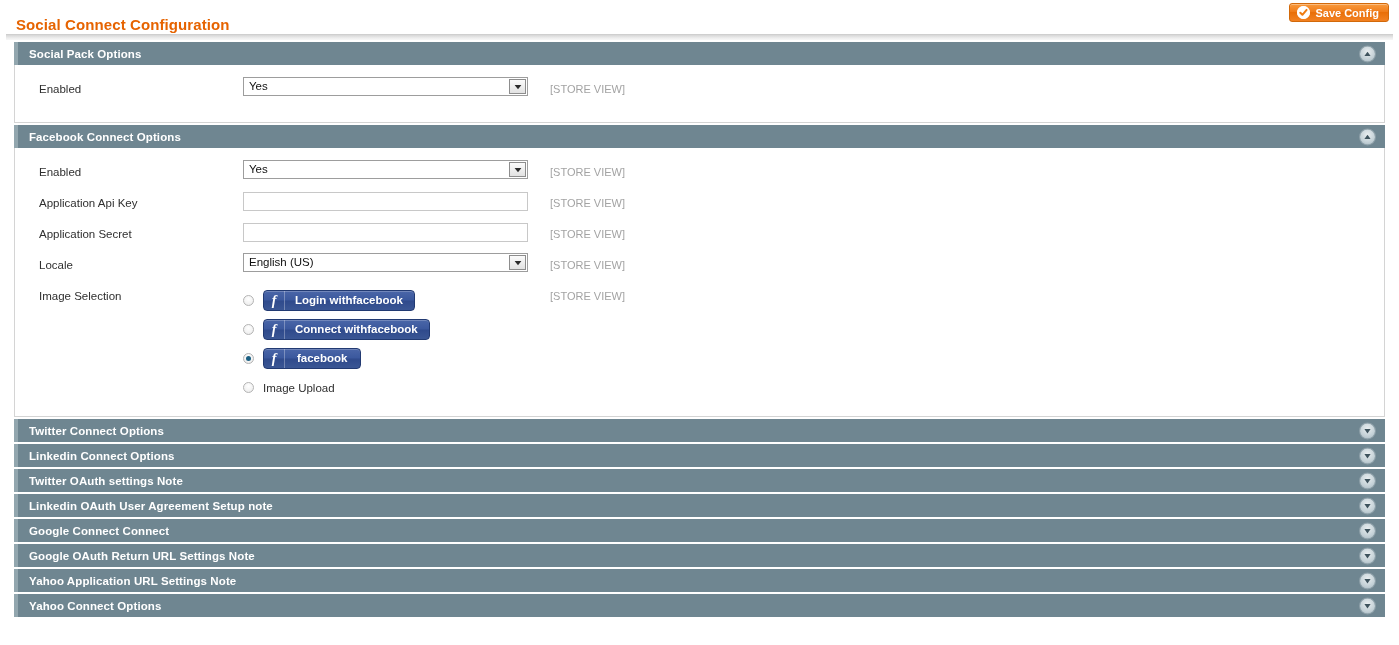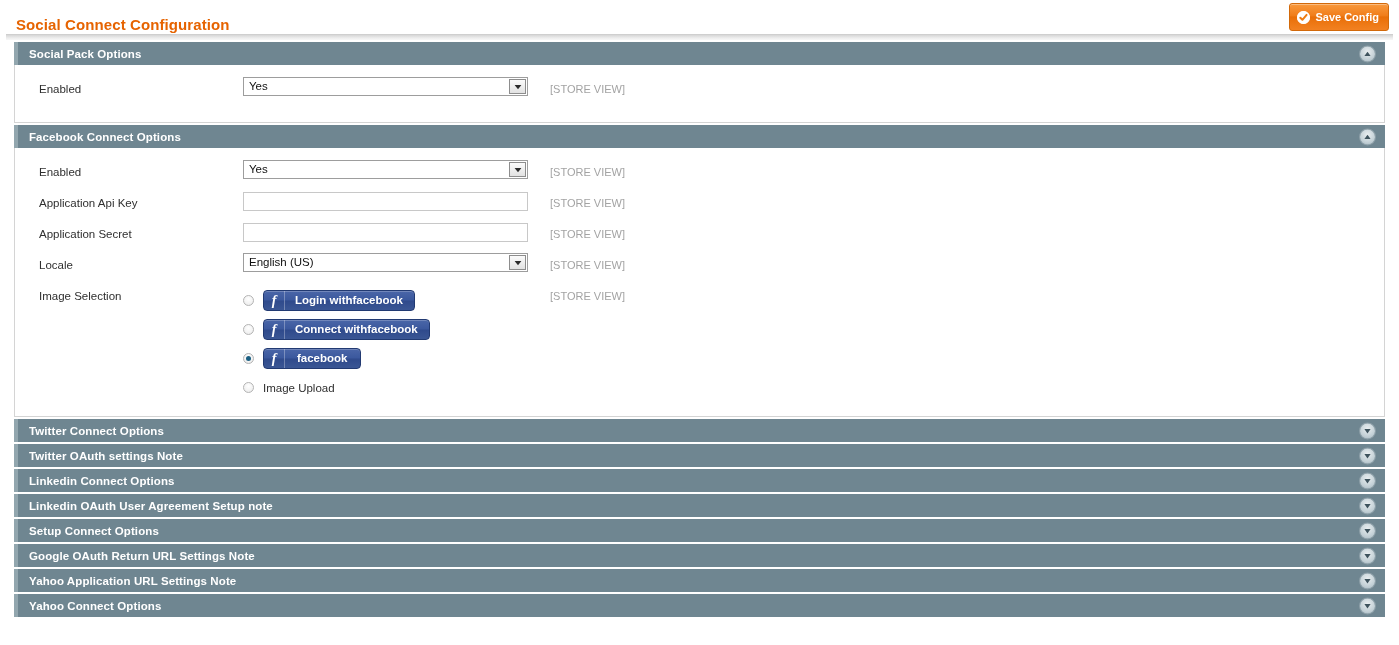--- a/index.html
+++ b/index.html
@@ -24,21 +24,21 @@
     top: 16px;
     font-size: 15px;
     font-weight: bold;
     color: #e66300;
     letter-spacing: 0.1px;
   }
   .save-btn {
     position: absolute;
     right: 10px;
     top: 3px;
-    height: 28px;
+    height: 19px;
     padding: 0 9px 0 7px;
     display: flex;
     align-items: center;
     gap: 5px;
     background: linear-gradient(to bottom, #f99a3d 0%, #f07d1a 45%, #e96f08 50%, #f28121 100%);
     border: 1px solid #d2690a;
     border-radius: 3px;
     color: #ffffff;
     font-size: 11px;
     font-weight: bold;
@@ -417,54 +417,54 @@
       <span class="toggle-icon">
         <svg width="9" height="9" viewBox="0 0 9 9">
             <path d="M1.4 2.6 L7.6 2.6 L4.5 6.9 Z" fill="#3e535d"></path>
           </svg>
       </span>
     </div>
   </div>
 
   <div class="fs-collapsed">
     <div class="fs-head">
+      <span class="fs-title">Linkedin Connect Options</span>
+      <span class="toggle-icon">
+        <svg width="9" height="9" viewBox="0 0 9 9">
+            <path d="M1.4 2.6 L7.6 2.6 L4.5 6.9 Z" fill="#3e535d"></path>
+          </svg>
+      </span>
+    </div>
+  </div>
+
+  <div class="fs-collapsed">
+    <div class="fs-head">
       <span class="fs-title">Twitter OAuth settings Note</span>
       <span class="toggle-icon">
         <svg width="9" height="9" viewBox="0 0 9 9">
             <path d="M1.4 2.6 L7.6 2.6 L4.5 6.9 Z" fill="#3e535d"></path>
           </svg>
       </span>
     </div>
   </div>
 
   <div class="fs-collapsed">
     <div class="fs-head">
-      <span class="fs-title">Linkedin Connect Options</span>
-      <span class="toggle-icon">
-        <svg width="9" height="9" viewBox="0 0 9 9">
-            <path d="M1.4 2.6 L7.6 2.6 L4.5 6.9 Z" fill="#3e535d"></path>
-          </svg>
-      </span>
-    </div>
-  </div>
-
-  <div class="fs-collapsed">
-    <div class="fs-head">
       <span class="fs-title">Linkedin OAuth User Agreement Setup note</span>
       <span class="toggle-icon">
         <svg width="9" height="9" viewBox="0 0 9 9">
             <path d="M1.4 2.6 L7.6 2.6 L4.5 6.9 Z" fill="#3e535d"></path>
           </svg>
       </span>
     </div>
   </div>
 
   <div class="fs-collapsed">
     <div class="fs-head">
-      <span class="fs-title">Setup Connect Options</span>
+      <span class="fs-title">Google Connect Connect</span>
       <span class="toggle-icon">
         <svg width="9" height="9" viewBox="0 0 9 9">
             <path d="M1.4 2.6 L7.6 2.6 L4.5 6.9 Z" fill="#3e535d"></path>
           </svg>
       </span>
     </div>
   </div>
 
   <div class="fs-collapsed">
     <div class="fs-head">

